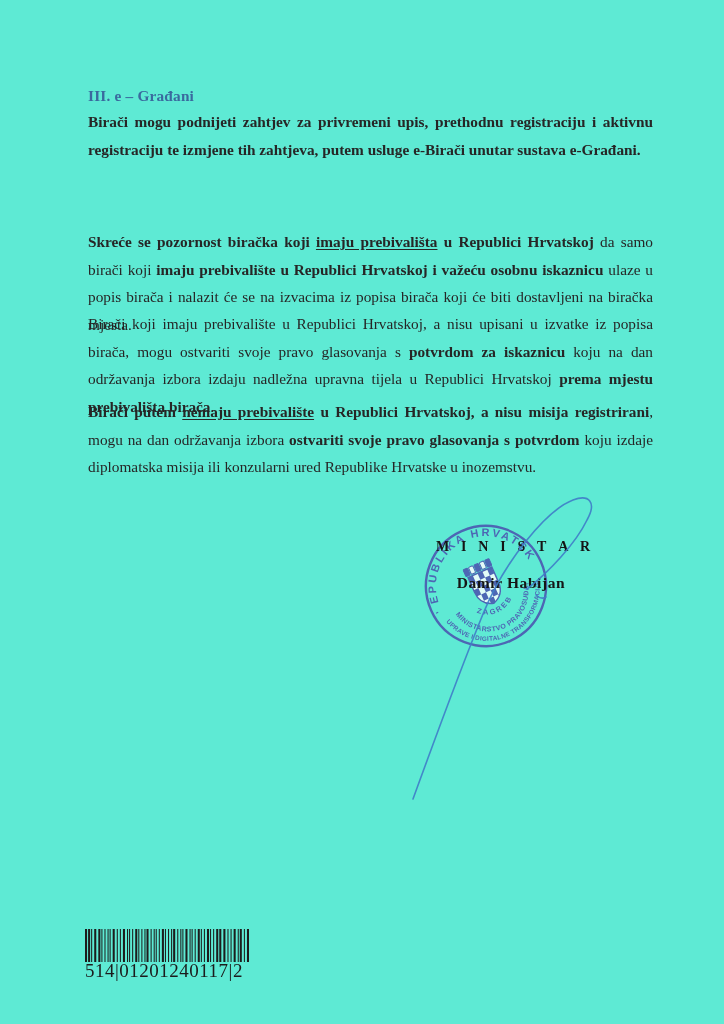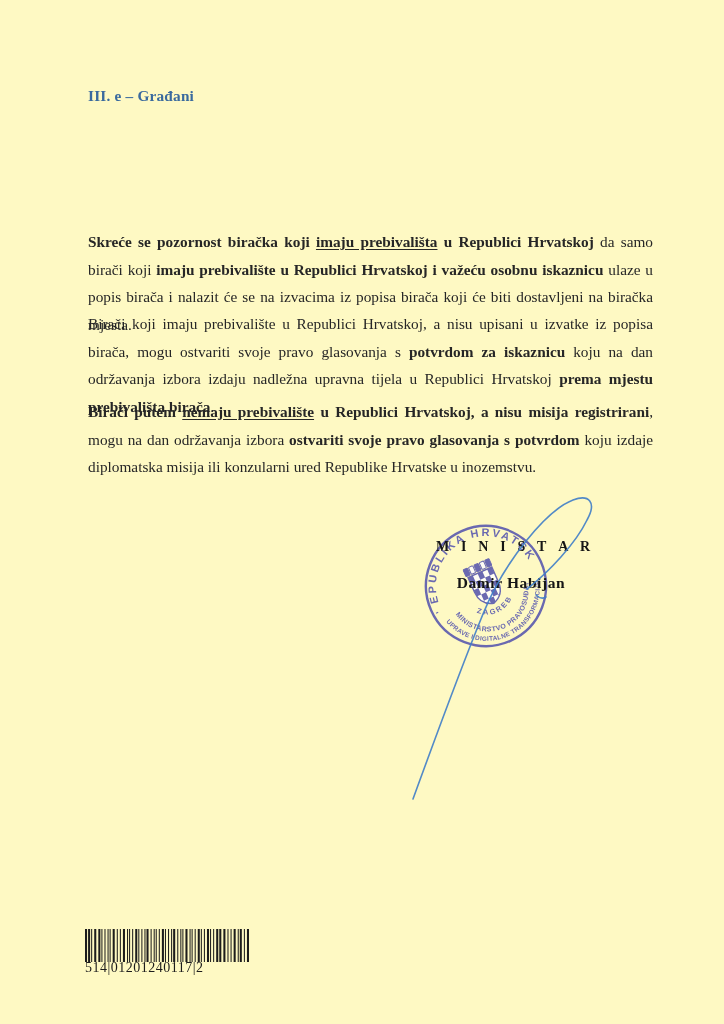--- a/index.html
+++ b/index.html
@@ -1,18 +1,18 @@
 <!DOCTYPE html>
 <html><head>
 <meta charset="utf-8">
 <style>
   html,body{margin:0;padding:0;background:#e8e8e8;}
   .page{
     position:relative;width:724px;height:1024px;margin:0 auto;
-    background:#fef9c3;overflow:hidden;
+    background:#5eead4;overflow:hidden;
     font-family:"Liberation Serif", serif;color:#242424;
   }
   .block{
     position:absolute;left:88px;width:565px;
     font-size:15.3px;line-height:27.5px;text-align:justify;color:#262626;
   }
   .heading{
     color:#3a6a9e;font-weight:bold;text-align:left;letter-spacing:.2px;
   }
   .block b{font-weight:bold;}
@@ -27,29 +27,30 @@
   }
   .stamp{
     position:absolute;left:399px;top:499px;width:174px;height:174px;
     transform:rotate(-24deg);opacity:.82;
   }
   .stamp text{fill:#4a4aad;font-family:"Liberation Sans", sans-serif;font-weight:bold;}
   .sig-svg{position:absolute;left:0;top:0;width:724px;height:1024px;}
   .barcode{position:absolute;left:85px;top:929px;width:164px;height:33px;}
   .barcode-label{
     position:absolute;left:85px;top:960px;width:200px;
-    font-size:14px;letter-spacing:.5px;color:#1c1c1c;
+    font-size:19px;letter-spacing:.5px;color:#1c1c1c;
   }
 </style>
 </head>
 <body>
 
 <div class="page">
 
   <div class="block heading" style="top:82px">III. e – Građani</div>
+  <div class="block" style="top:108px"><b>Birači mogu podnijeti zahtjev za privremeni upis, prethodnu registraciju i aktivnu registraciju te izmjene tih zahtjeva, putem usluge e-Birači unutar sustava e-Građani.</b></div>
   <div class="block" style="top:228px"><b>Skreće se pozornost biračka koji </b><b><u>imaju prebivališta</u></b><b> u Republici Hrvatskoj</b> da samo birači koji <b>imaju prebivalište u Republici Hrvatskoj i važeću osobnu iskaznicu</b> ulaze u popis birača i nalazit će se na izvacima iz popisa birača koji će biti dostavljeni na biračka mjesta.</div>
   <div class="block" style="top:310px">Birači koji imaju prebivalište u Republici Hrvatskoj, a nisu upisani u izvatke iz popisa birača, mogu ostvariti svoje pravo glasovanja s <b>potvrdom za iskaznicu</b> koju na dan održavanja izbora izdaju nadležna upravna tijela u Republici Hrvatskoj <b>prema mjestu prebivališta birača</b>.</div>
   <div class="block" style="top:398px"><b>Birači putem </b><b><u>nemaju prebivalište</u></b><b> u Republici Hrvatskoj, a nisu misija registrirani</b>, mogu na dan održavanja izbora <b>ostvariti svoje pravo glasovanja s potvrdom</b> koju izdaje diplomatska misija ili konzularni ured Republike Hrvatske u inozemstvu.</div>
 
   <svg class="stamp" viewBox="-87 -87 174 174">
     <defs>
       <path id="arcTop" d="M -50 0 A 50 50 0 0 1 50 0"></path>
       <path id="arcOrg1" d="M -40 6 A 40 40 0 0 0 40 6"></path>
       <path id="arcOrg2" d="M -53 2 A 53 53 0 0 0 53 2"></path>
       <path id="arcCity" d="M -25 12 A 27 27 0 0 0 25 12"></path>

